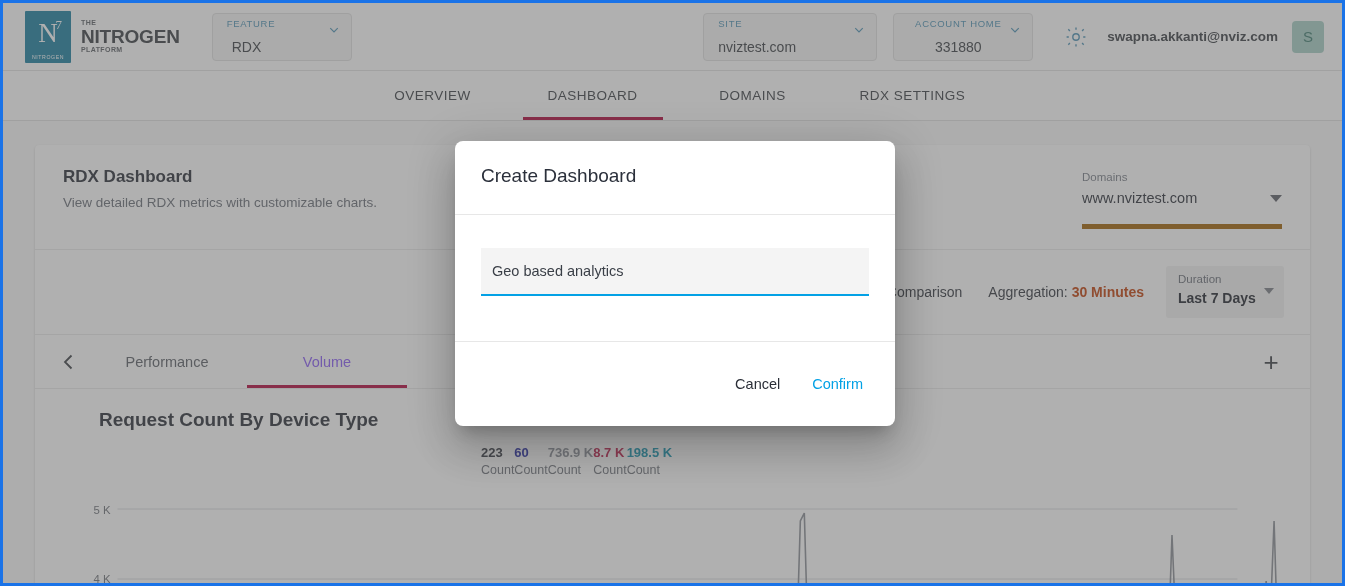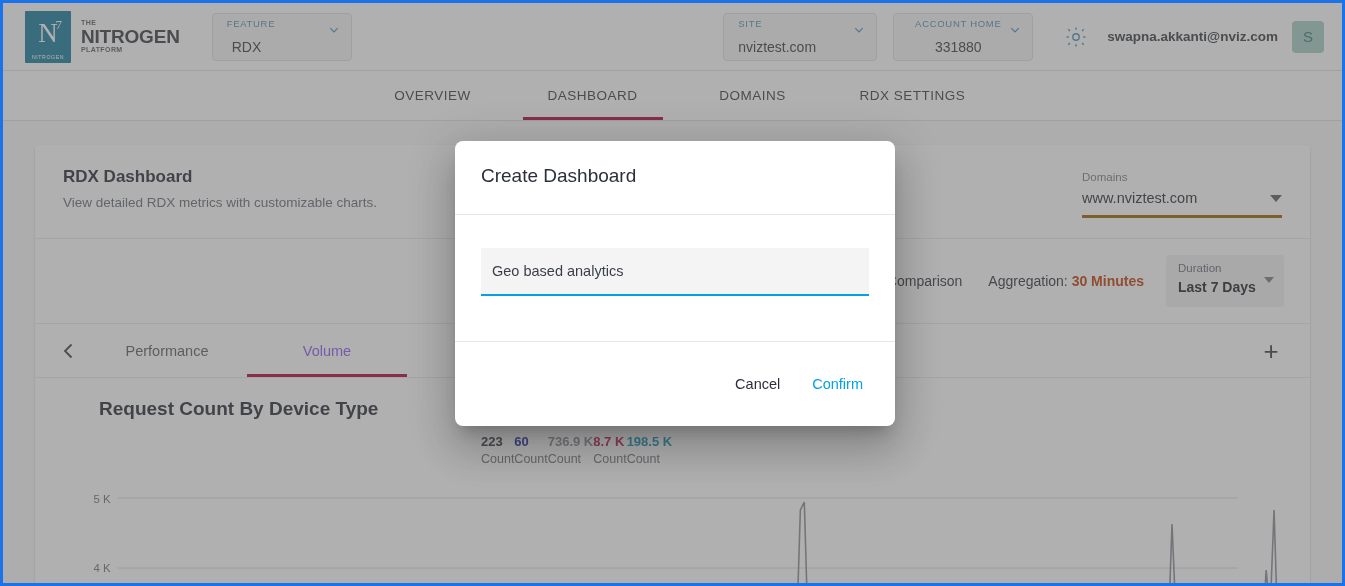--- a/index.html
+++ b/index.html
@@ -83,21 +83,21 @@
     font-size: 9.5px; letter-spacing: .7px; color: #4f93b5; font-weight: 400;
     text-transform: uppercase;
   }
   .selector .val { font-size: 14px; color: #3c4045; margin-top: 2px; }
   .selector .caret {
     position: absolute; right: 12px; top: 13px;
     width: 10px; height: 6px; color: #4f93b5;
   }
   .selector.feature { margin-left: 32px; width: 140px; }
   .selector.feature .val { margin-left: 5px; }
-  .selector.site { width: 154px; }
+  .selector.site { width: 174px; }
   .selector.account { width: 124px; margin-left: 16px; }
   .selector.account .lbl, .selector.account .val { text-align: center; padding-right: 12px; }
 
   .appbar-right {
     margin-left: auto;
     display: flex; align-items: center; gap: 0;
   }
   .gear-btn {
     width: 34px; height: 34px; margin: 0 14px 0 26px;
     display: flex; align-items: center; justify-content: center;
@@ -146,21 +146,21 @@
     padding: 22px 28px 20px 28px;
     display: flex; align-items: flex-start;
     border-bottom: 1px solid #eaeaea;
   }
   .page-title { font-size: 17px; font-weight: 700; color: #2b2f38; }
   .page-sub { font-size: 13.5px; color: #6a6f78; margin-top: 8px; }
   .domains-box { margin-left: auto; width: 200px; padding-top: 4px; }
   .domains-box .dlabel { font-size: 11.5px; color: #7a7f88; }
   .domains-box .dval {
     font-size: 14.5px; color: #2b2f38; margin-top: 7px;
-    border-bottom: 3px solid #a16207; padding-bottom: 9px;
+    border-bottom: 5px solid #a16207; padding-bottom: 18px;
     display: flex; align-items: center;
   }
   .domains-box .dval .tri { margin-left: auto; }
   .tri {
     width: 0; height: 0;
     border-left: 6px solid transparent;
     border-right: 6px solid transparent;
     border-top: 7px solid #5d6068;
   }
 

